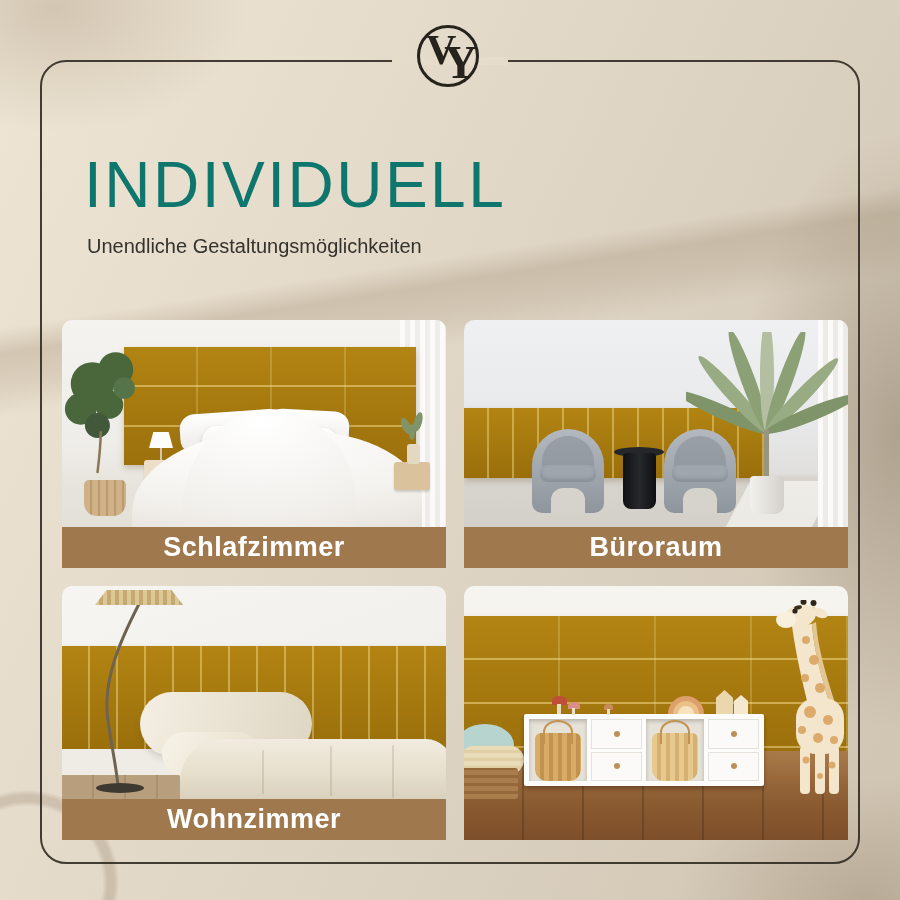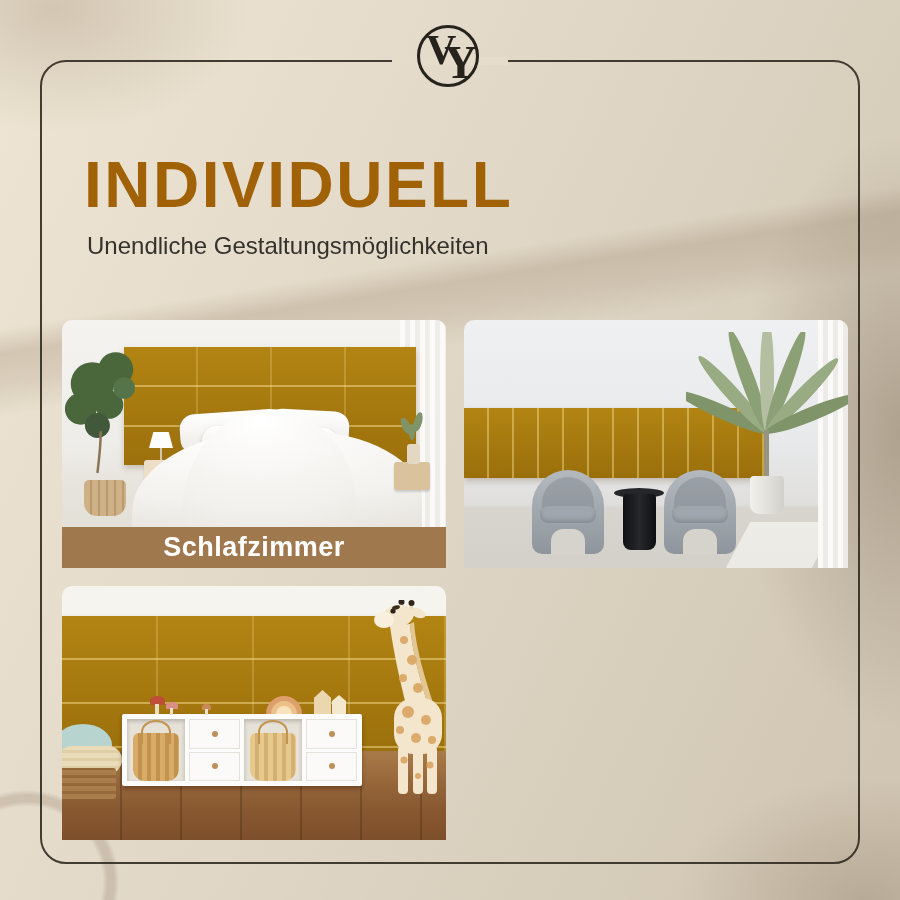--- a/index.html
+++ b/index.html
@@ -17,23 +17,23 @@
       radial-gradient(circle 130px at 3% 98%, transparent 58%, rgba(128,110,86,.24) 62%, rgba(128,110,86,.24) 67%, transparent 71%),
       radial-gradient(ellipse 260px 170px at 96% 100%, rgba(128,110,86,.30), transparent 72%);
   }
   .frame{position:absolute;left:40px;top:60px;width:816px;height:800px;
     border:2px solid rgba(48,42,33,.9);border-radius:26px;}
   .logo-mask{position:absolute;left:392px;top:57px;width:116px;height:8px;background:#e6dccb;}
   .logo{position:absolute;left:417px;top:25px;width:62px;height:62px;border:3px solid #26221c;
     border-radius:50%;box-sizing:border-box;font-family:"Liberation Serif", serif;color:#26221c;}
   .logo .v{position:absolute;left:6px;top:-2px;font-size:42px;font-weight:bold;}
   .logo .y{position:absolute;left:24px;top:8px;font-size:46px;font-weight:bold;}
-  .title{position:absolute;left:84px;top:148px;font-size:64px;font-weight:bold;
-    letter-spacing:2.5px;color:#a16207;}
-  .subtitle{position:absolute;left:87px;top:230px;font-size:24px;line-height:32px;color:#34322c;}
+  .title{position:absolute;left:84px;top:148px;font-size:64px;font-weight:normal;
+    letter-spacing:2.5px;color:#0f766e;}
+  .subtitle{position:absolute;left:87px;top:230px;font-size:20px;line-height:32px;color:#34322c;}
 
   .grid{position:absolute;left:62px;top:320px;width:848px;display:grid;
     grid-template-columns:384px 384px;grid-template-rows:248px 254px;column-gap:8px;row-gap:6px;gap:18px;}
   .card{display:flex;flex-direction:column;}
   .photo{position:relative;flex:1;overflow:hidden;border-radius:10px 10px 0 0;}
   .caption{height:41px;line-height:41px;text-align:center;background:#a0784e;color:#fff;
     font-size:27px;font-weight:bold;letter-spacing:.5px;}
   .abs{position:absolute;}
 
   
@@ -222,22 +222,43 @@
           <ellipse cx="81" cy="46" rx="7" ry="55" fill="#8ba075" transform="rotate(-20 81 100)"></ellipse>
           <ellipse cx="81" cy="44" rx="7" ry="57" fill="#b3bfa0" transform="rotate(0 81 100)"></ellipse>
           <ellipse cx="81" cy="46" rx="7" ry="55" fill="#8ba075" transform="rotate(20 81 100)"></ellipse>
           <ellipse cx="81" cy="50" rx="7" ry="52" fill="#99ab82" transform="rotate(44 81 100)"></ellipse>
           <ellipse cx="81" cy="52" rx="7" ry="50" fill="#7f9468" transform="rotate(68 81 100)"></ellipse>
           <rect x="78" y="98" width="5" height="50" fill="#97957f"></rect>
         </g>
       </svg>
       <div class="abs pot"></div>
     </div>
+    <div class="caption">Büroraum</div>
   </div>
 
+  <div class="card">
+    <div class="photo s3">
+      <div class="abs wallpanel panels-v"></div>
+      <div class="abs floor"></div>
+      <div class="abs wood"></div>
+      <svg class="s3-lampsvg" viewBox="0 0 384 213" preserveAspectRatio="none">
+        <path d="M77 18 C58 55 40 95 46 135 C50 162 55 186 56 200" fill="none" stroke="#6e6350" stroke-width="3"></path>
+        <ellipse cx="58" cy="202" rx="24" ry="5" fill="#3f3a31"></ellipse>
+      </svg>
+      <div class="abs shade"></div>
+      <div class="abs backroll"></div>
+      <div class="abs armpillow"></div>
+      <div class="abs seat">
+        <div class="seamline" style="left:30%;top:18%;height:70%"></div>
+        <div class="seamline" style="left:55%;top:12%;height:80%"></div>
+        <div class="seamline" style="left:78%;top:10%;height:85%"></div>
+      </div>
+    </div>
+    <div class="caption">Wohnzimmer</div>
+  </div>
 
   <div class="card">
     <div class="photo s4">
       <div class="abs wallpanel panels-h"></div>
       <div class="abs floor"></div>
       <div class="abs planks"></div>
       <div class="abs plush-blue"></div>
       <div class="abs plush-pillow"></div>
       <div class="abs wicker"></div>
       <div class="abs console">

